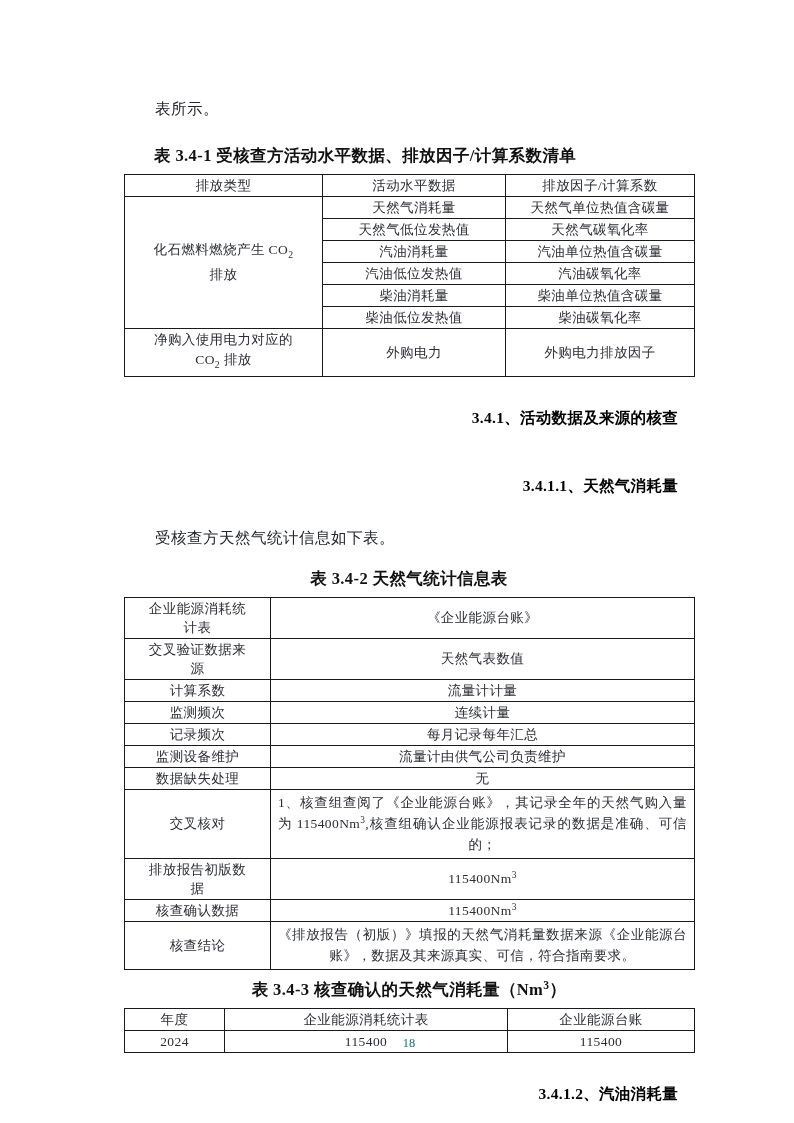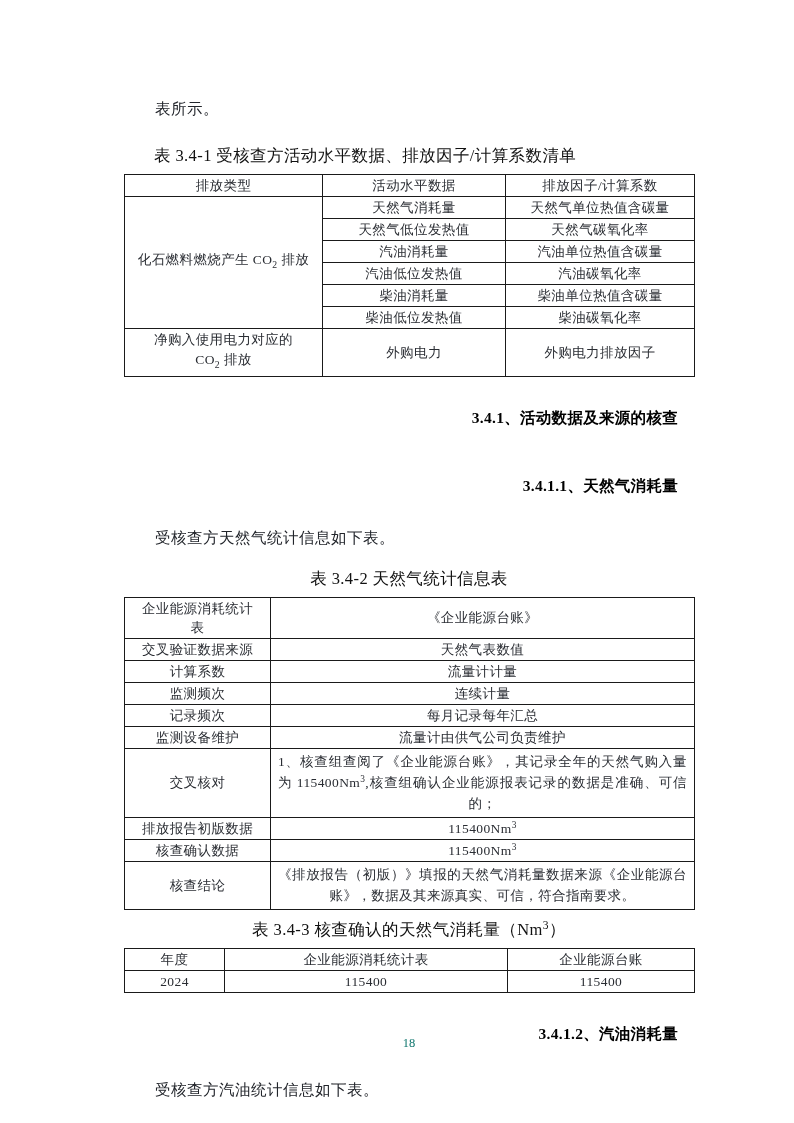--- a/index.html
+++ b/index.html
@@ -44,21 +44,21 @@
     font-size: 15.5px;
     line-height: 26px;
     margin: 16px;
     text-indent: 31px;
     letter-spacing: 0.3px;
     color: #000000;
     text-align: right;
   }
 
   .tbl-title {
-    font-weight: normal;
+    font-weight: bold;
     font-size: 16.5px;
     line-height: 24px;
     text-align: center;
     margin: 0;
     letter-spacing: 0.4px;
     color: #111;
   }
   .tbl-title.left-ind {
     text-align: left;
     padding-left: 30px;
@@ -76,21 +76,21 @@
     border-collapse: collapse;
     width: 570px;
     table-layout: fixed;
     font-size: 13.5px;
     color: #2a2d33;
   }
   table.doc td {
     border: 1px solid #1a1a1a;
     text-align: center;
     vertical-align: middle;
-    padding: 1px 10px;
+    padding: 1px 20px;
     line-height: 19px;
     letter-spacing: 0.4px;
   }
   table.doc td.tall { line-height: 20px; }
   table.doc td.para-cell {
     text-align: justify;
     text-align-last: center;
     padding: 2px 7px 3px 7px;
     line-height: 21px;
   }
@@ -212,20 +212,24 @@
         </tr>
         <tr>
           <td>记录频次</td>
           <td>每月记录每年汇总</td>
         </tr>
         <tr>
           <td>监测设备维护</td>
           <td>流量计由供气公司负责维护</td>
         </tr>
         <tr>
+          <td>数据缺失处理</td>
+          <td>无</td>
+        </tr>
+        <tr>
           <td>交叉核对</td>
           <td class="para-cell"><span>1、核查组查阅了《企业能源台账》，其记录全年的天然气</span><span>购入量为 115400Nm</span><sup>3</sup><span>,核查组确认企业能源报表记录的数据</span><span>是准确、可信的；</span></td>
         </tr>
         <tr>
           <td>排放报告初版数据</td>
           <td><span class="nm-lat">115400Nm</span><sup>3</sup></td>
         </tr>
         <tr>
           <td>核查确认数据</td>
           <td><span class="nm-lat">115400Nm</span><sup>3</sup></td>

